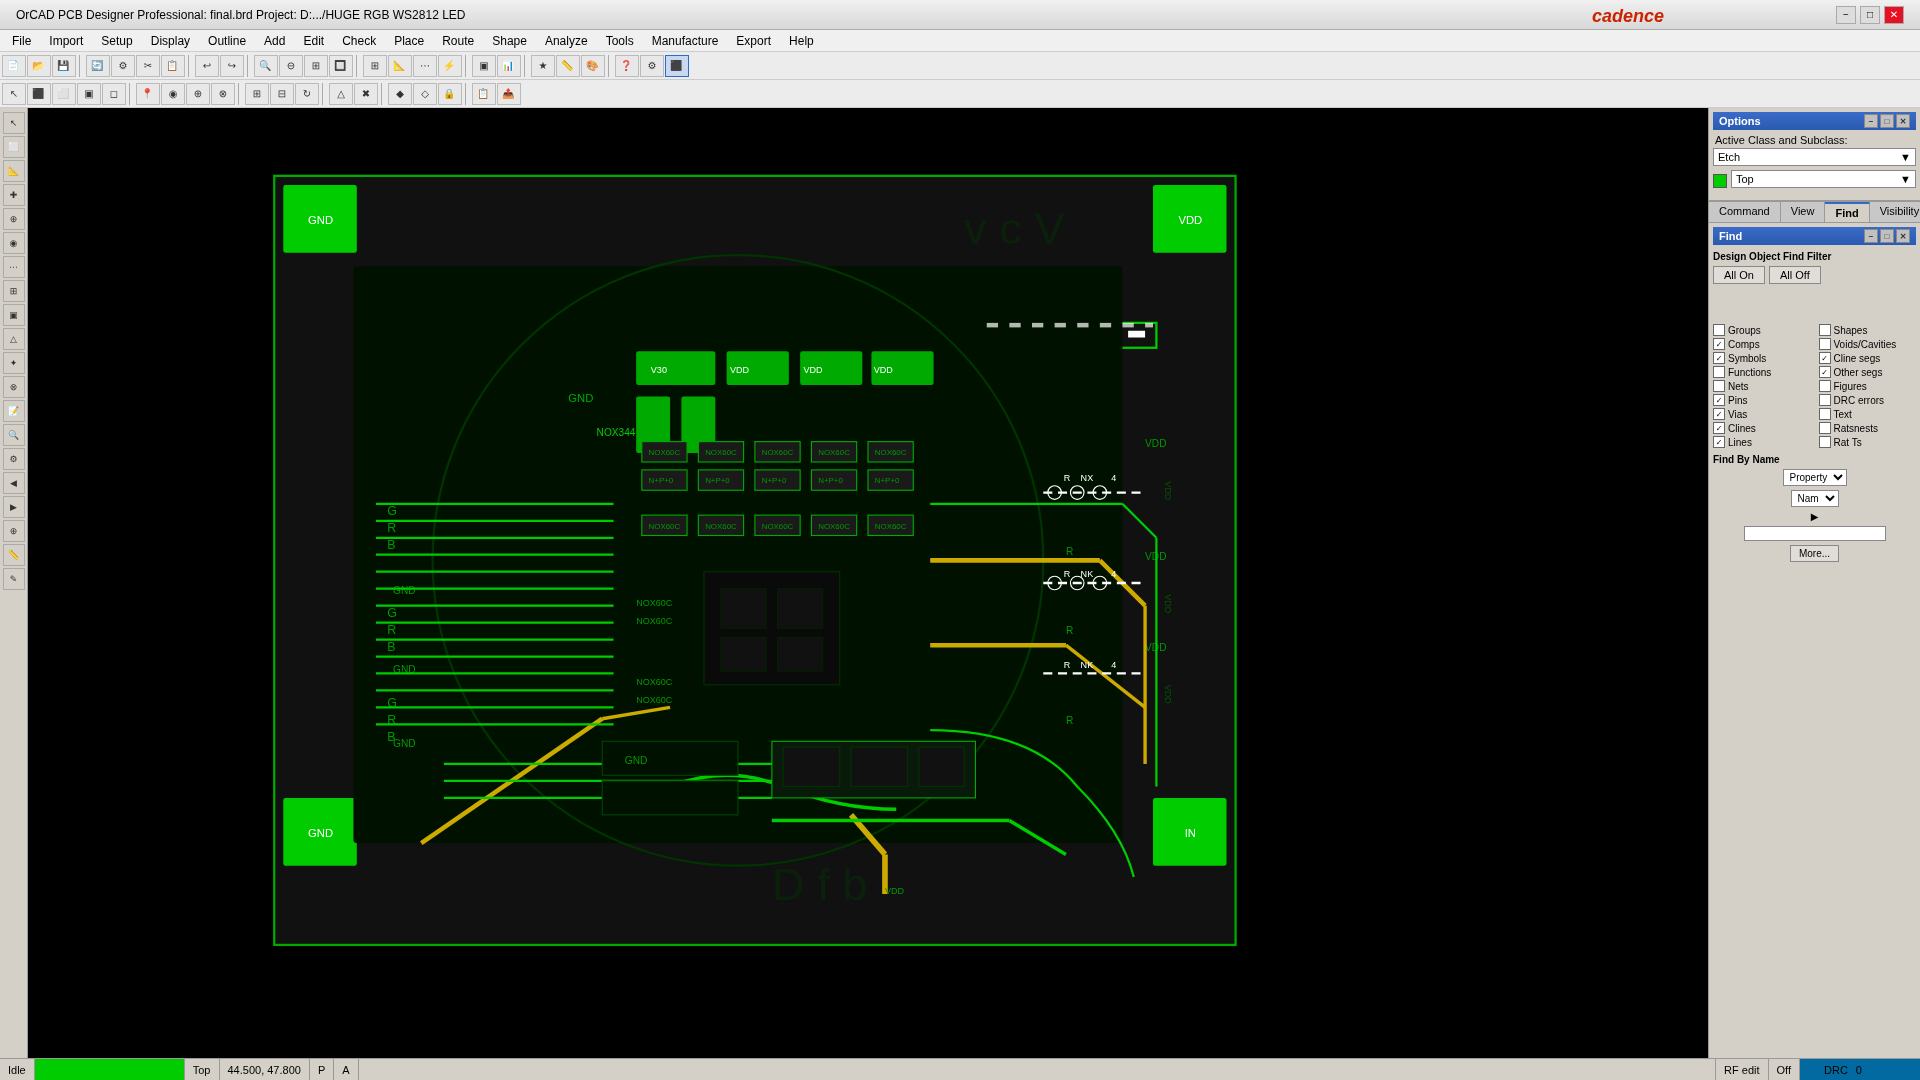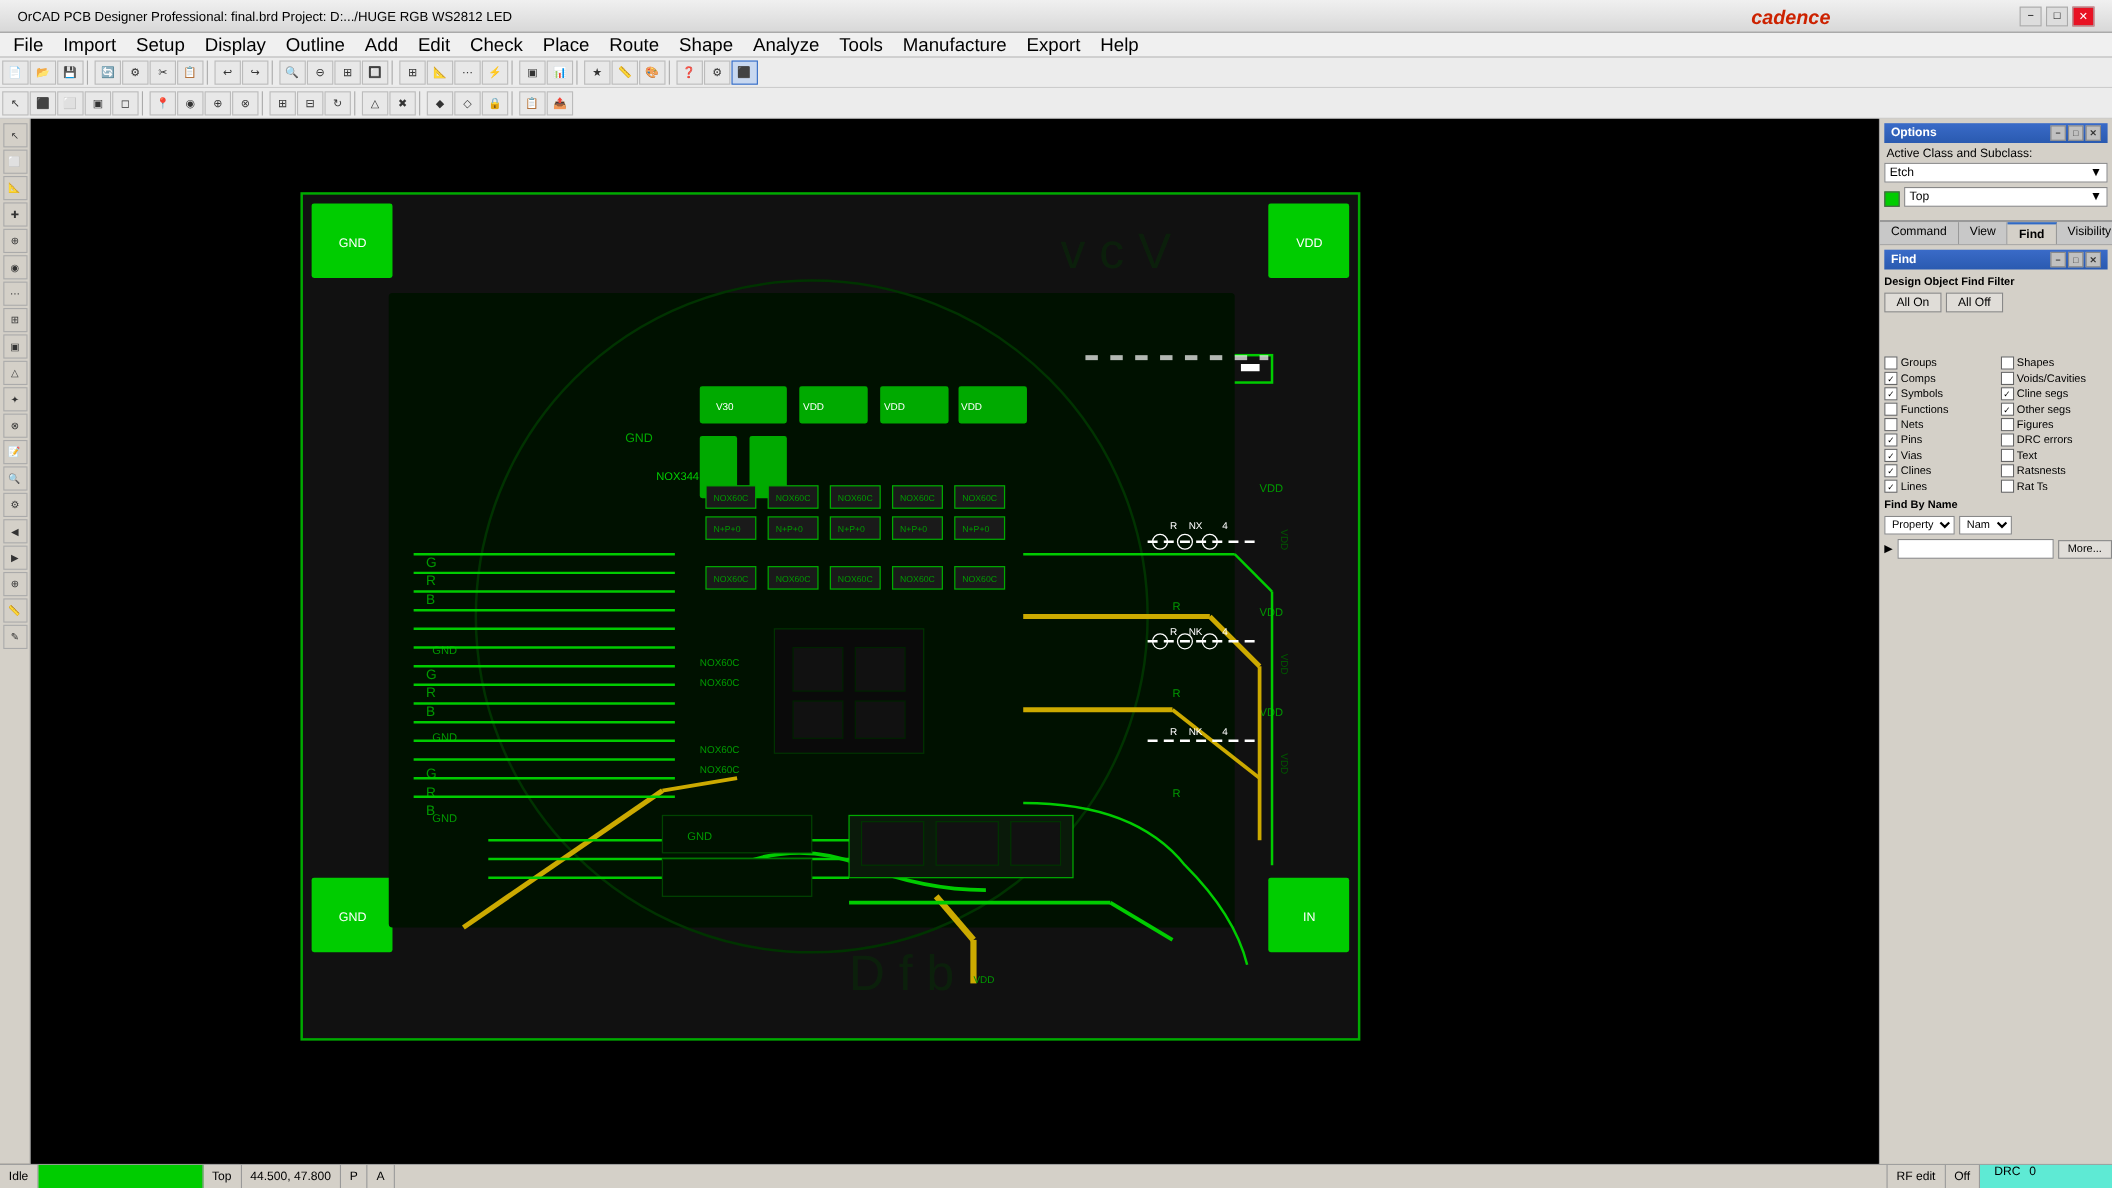--- a/index.html
+++ b/index.html
@@ -31,21 +31,21 @@
       height: 22px;
       background: #f0f0f0;
       display: flex;
       align-items: center;
       padding: 0 4px;
       border-bottom: 1px solid #ccc;
       gap: 2px;
     }
     .menu-item {
       padding: 2px 8px;
-      font-size: 17px;
+      font-size: 12px;
       cursor: pointer;
       white-space: nowrap;
     }
 
     
     .toolbar-row {
       height: 28px;
       background: #ececec;
       display: flex;
       align-items: center;
@@ -238,20 +238,21 @@
       font-size: 11px;
       cursor: pointer;
     }
 
     
     .find-by-name-row {
       display: flex;
       align-items: center;
       gap: 4px;
       margin-bottom: 4px;
+      flex-direction: column;
     }
     .find-select {
       background: white;
       border: 1px solid #888;
       font-size: 10px;
       padding: 1px 2px;
       cursor: pointer;
     }
     .find-input {
       flex: 1;
@@ -289,25 +290,26 @@
     .status-green {
       background: #00cc00;
       flex: 0 0 150px;
       height: 100%;
       display: flex;
       align-items: center;
       padding: 0 8px;
       border-right: 1px solid #999;
     }
     .status-drc {
-      background: #5eead4;
+      background: #0369a1;
       flex: 0 0 120px;
       height: 100%;
       display: flex;
-      padding: 0 13px;
+      align-items: center;
+      padding: 0 24px;
     }
 
     
     #pcb-svg { width: 100%; height: 100%; }
 
     
     #cadence-logo {
       position: absolute;
       top: 0; right: 0;
       font-size: 18px;

